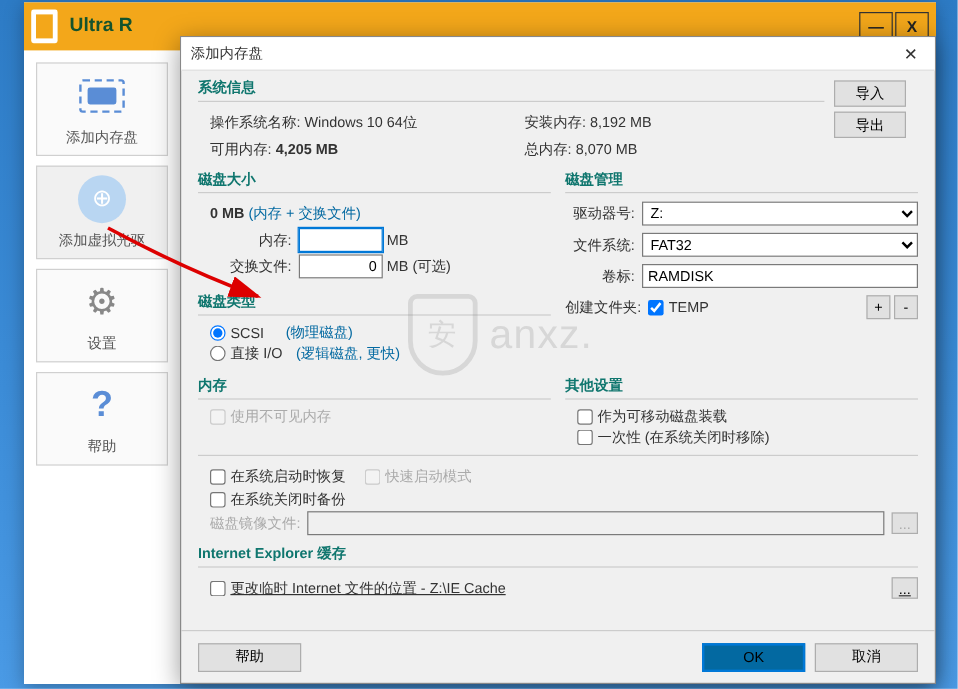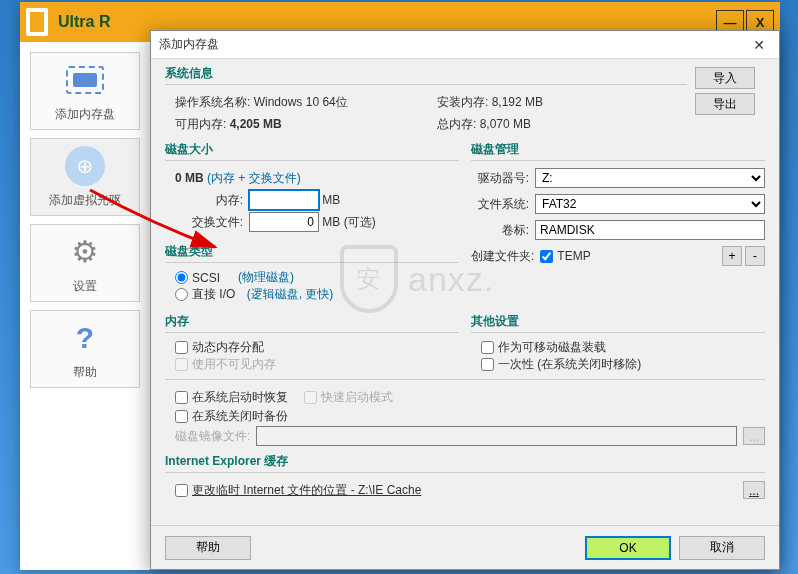--- a/index.html
+++ b/index.html
@@ -50,21 +50,21 @@
   .radio, .chk { display:flex; align-items:center; font-size:12px; color:#333; gap:4px; }
   .chk input, .radio input { margin:0; }
   .disabled, .disabled * { color:#aaa !important; }
   .muted { color:#0369a1; }
 
   .arrow { position:absolute; top: 185px; left: 85px; pointer-events:none; z-index:5; }
 
   .dlg-footer { height: 44px; border-top:1px solid #ccc; display:flex; align-items:center; padding: 0 14px; gap:8px; }
   .dlg-footer .spacer { flex:1; }
   .fbtn { width:86px; height:24px; border:1px solid #adadad; background:#e1e1e1; font-size:12px; }
-  .fbtn.primary { border:2px solid #0078d7; background:#bef264; }
+  .fbtn.primary { border:2px solid #0078d7; background:#0369a1; }
 
   .watermark { position:absolute; top:245px; left:340px; color:rgba(140,140,140,0.25); font-size:34px; display:flex; align-items:center; gap:10px; pointer-events:none; z-index:3; font-family: Arial; letter-spacing:1px;}
   .watermark .shield { width:58px; height:68px; border:4px solid rgba(140,140,140,0.25); border-radius:8px 8px 30px 30px; display:flex; align-items:center; justify-content:center; }
   .watermark .shield span{ font-size:24px; }
 </style>
 </head>
 <body>
 
 <div class="main-window">
   <div class="main-titlebar">
@@ -192,24 +192,20 @@
           <button class="btn btn-sq" style="margin-left:3px;">-</button>
         </div>
       </div>
     </div>
 
     <div class="cols2" style="margin-top:4px;">
 
       <div class="col group">
         <div class="group-title">内存</div>
         <div class="hr"></div>
-        <label class="chk" style="padding-left:10px;">
-            <input type="checkbox" style="">
-            <span>动态内存分配</span>
-          </label>
         <label class="chk disabled" style="padding-left:10px;">
             <input type="checkbox" disabled="" style="">
             <span>使用不可见内存</span>
           </label>
       </div>
 
       <div class="col group">
         <div class="group-title">其他设置</div>
         <div class="hr"></div>
         <label class="chk" style="padding-left:10px;">

